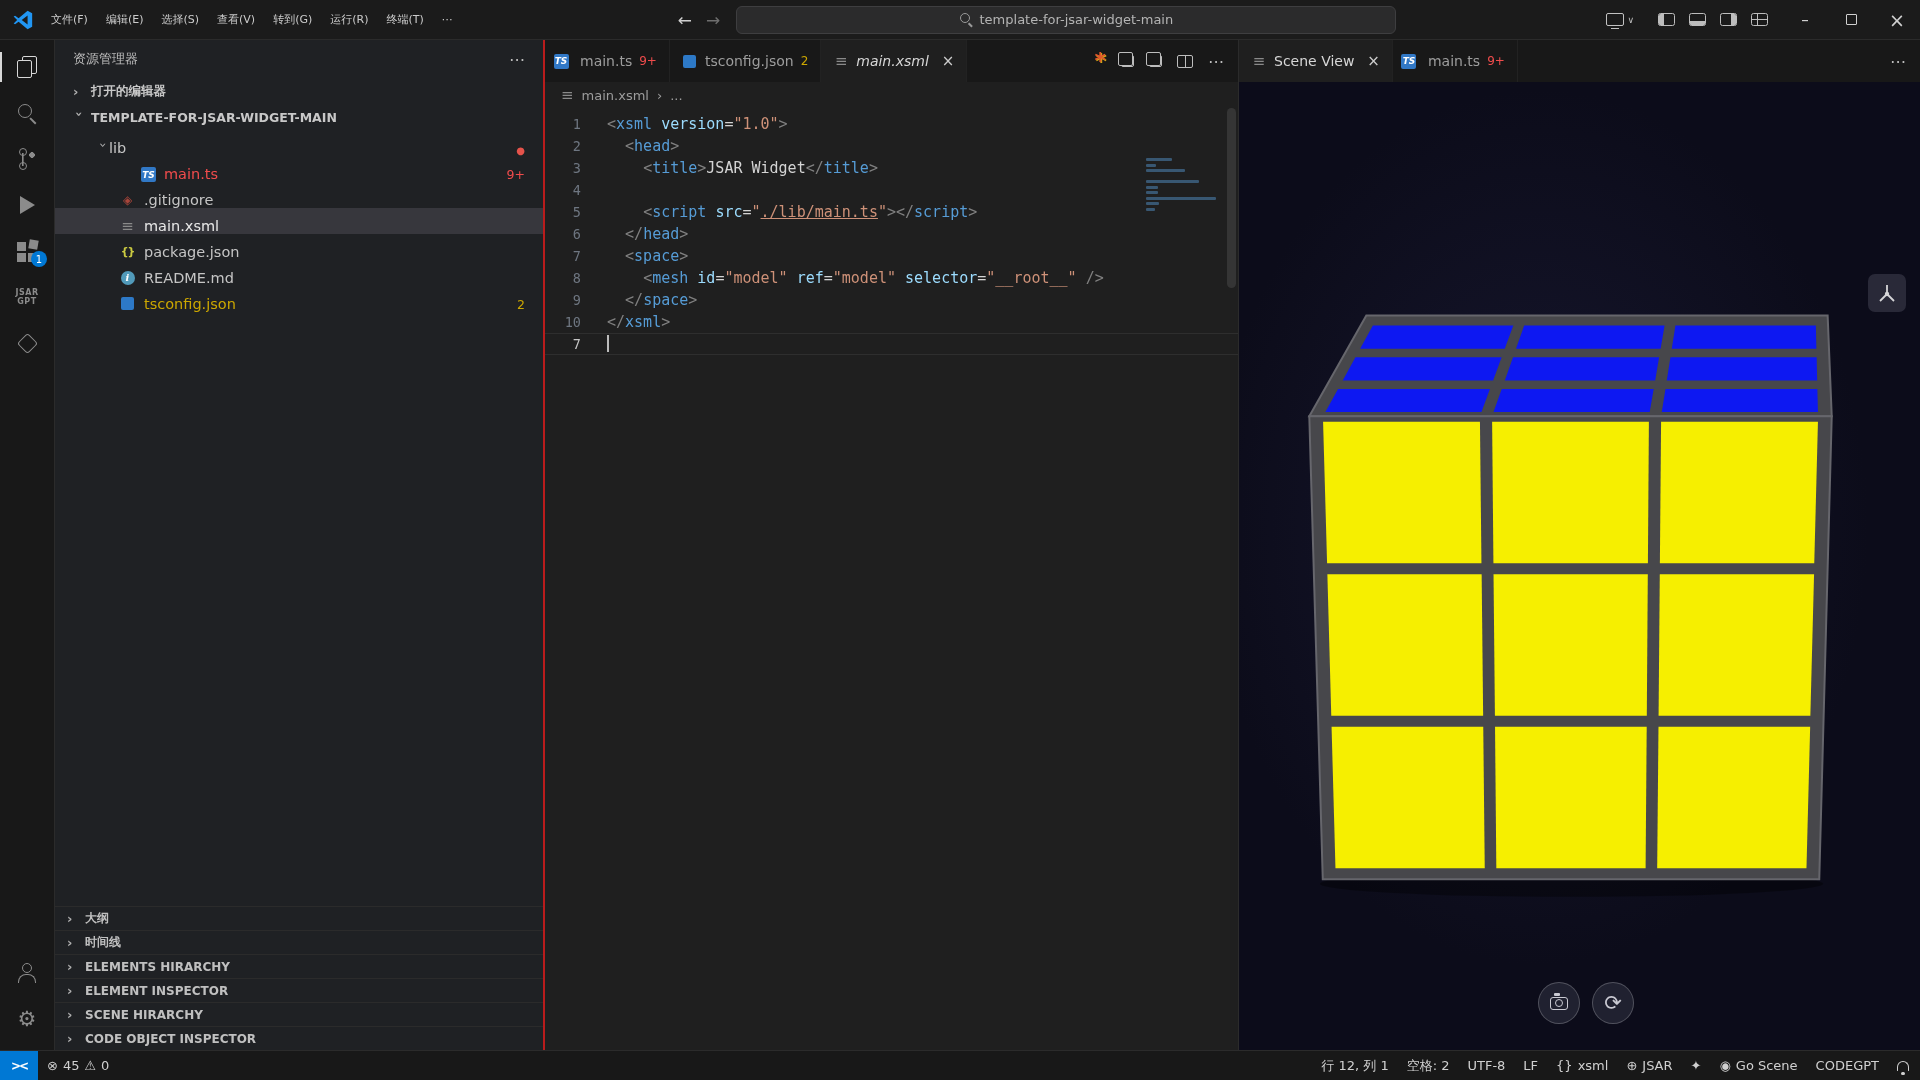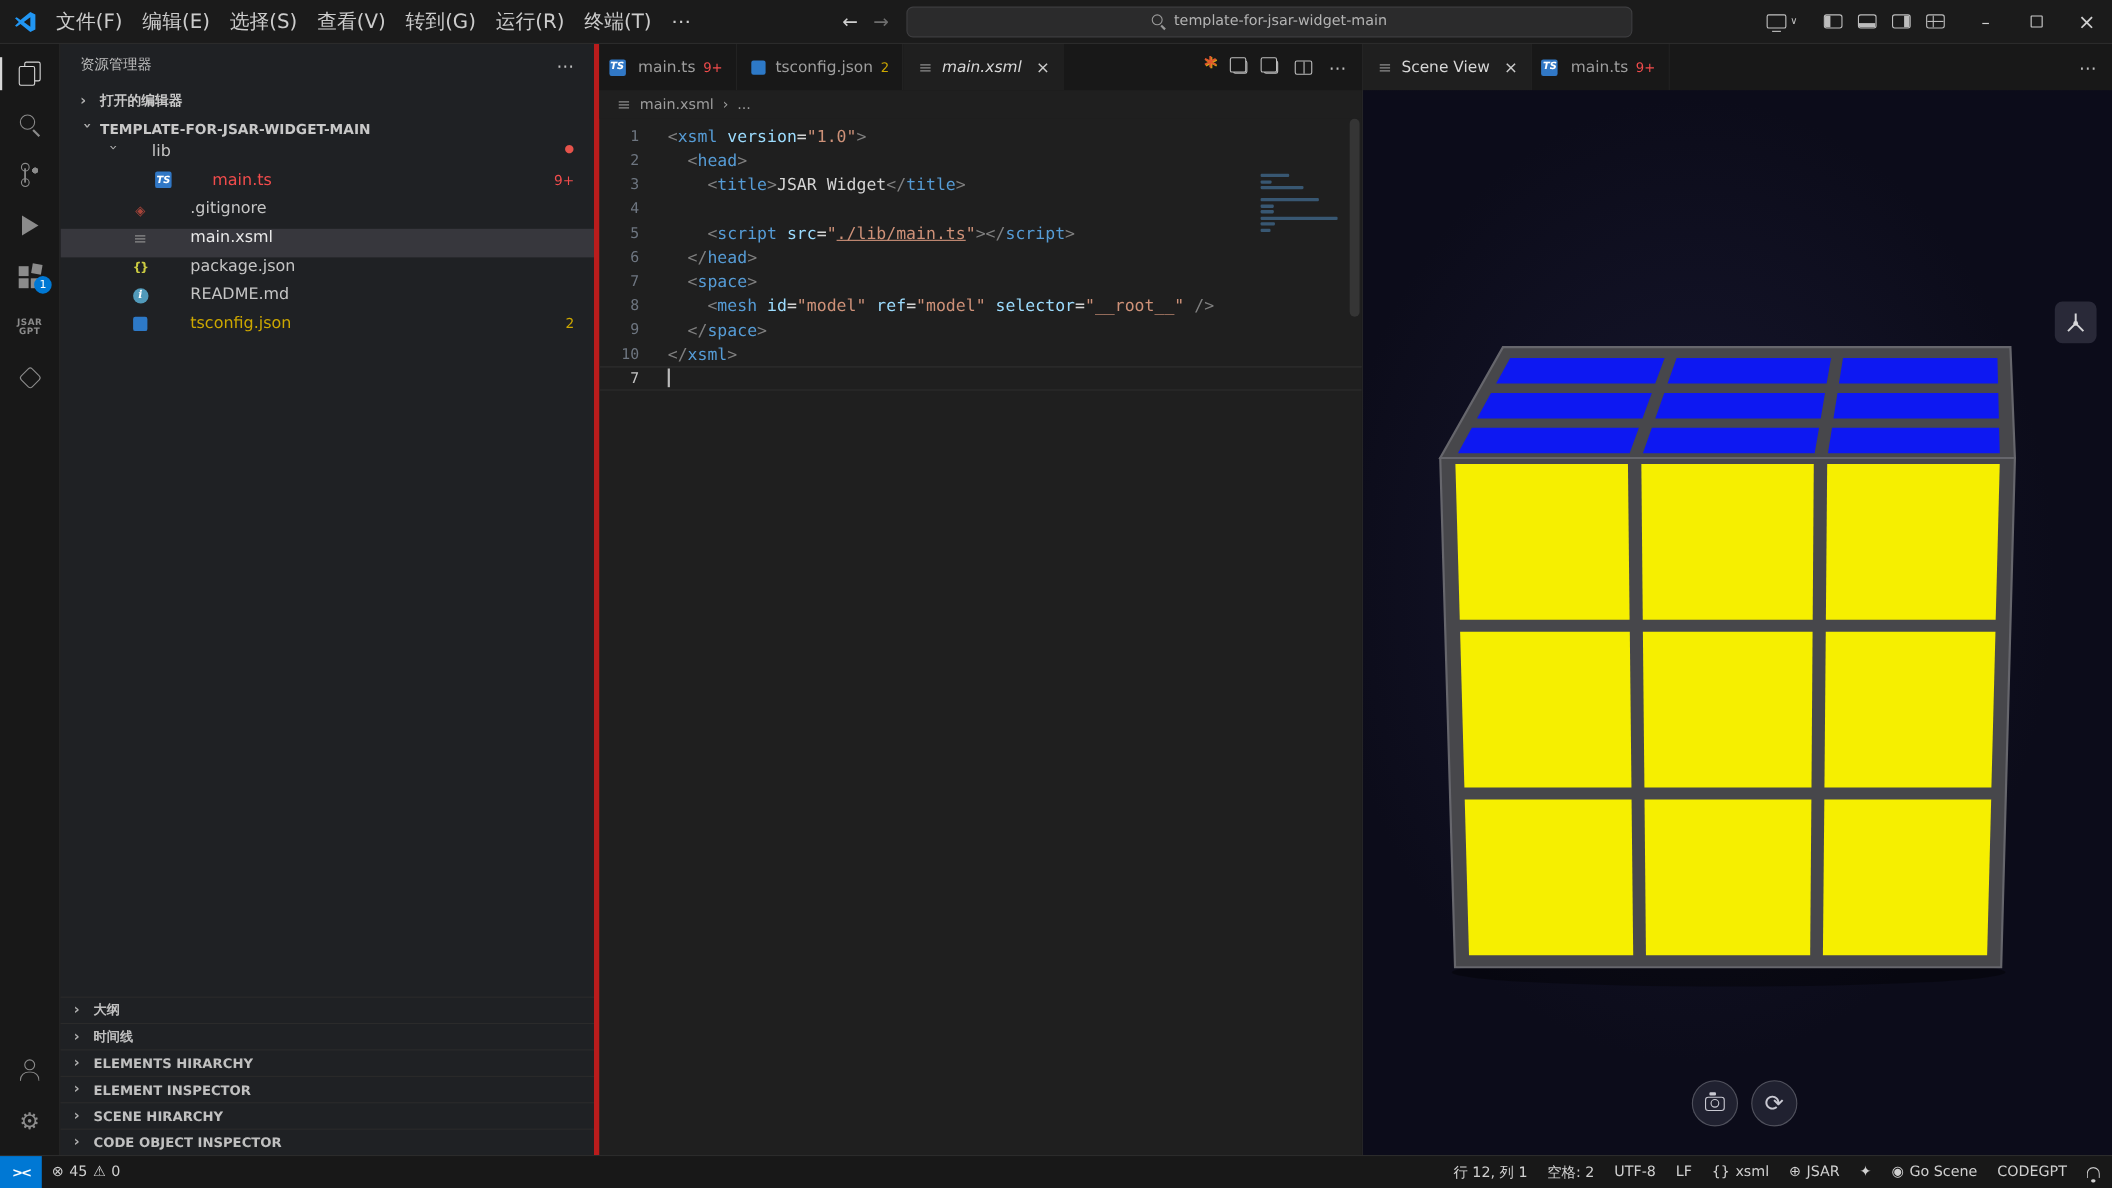--- a/index.html
+++ b/index.html
@@ -4,21 +4,21 @@
 <style>
   * { margin:0; padding:0; box-sizing:border-box; }
   html,body { width:1920px; height:1080px; overflow:hidden; background:#111; }
   body { font-family:"DejaVu Sans", sans-serif; color:#cccccc; font-size:13px; }
   .app { width:1920px; height:1080px; display:flex; flex-direction:column; background:#1f1f1f; }
 
   
   .titlebar { height:40px; background:#1b1b1b; border-bottom:1px solid #2b2b2b; display:flex; align-items:center; padding:0 0 0 10px; flex:0 0 auto; }
   .logo { width:26px; height:26px; display:flex; align-items:center; justify-content:center; margin-right:6px; }
   .menus { display:flex; align-items:center; }
-  .menu { padding:0 9px; height:26px; line-height:26px; border-radius:5px; color:#cccccc; font-size:18px; cursor:default; white-space:nowrap; }
+  .menu { padding:0 9px; height:26px; line-height:26px; border-radius:5px; color:#cccccc; font-size:11px; cursor:default; white-space:nowrap; }
   .grow { flex:1 1 auto; }
   .nav-arrows { display:flex; align-items:center; gap:14px; margin:0 16px; font-size:17px; color:#cfcfcf; }
   .nav-arrows .fwd { color:#6e6e6e; }
   .searchbox { width:660px; height:28px; background:#2b2b2c; border:1px solid #3e3e40; border-radius:6px; display:flex; align-items:center; justify-content:center; gap:7px; color:#b4b4b4; font-size:13px; }
   .mag { width:13px; height:13px; position:relative; display:inline-block; }
   .mag::before { content:""; position:absolute; left:0; top:0; width:8px; height:8px; border:1.6px solid #9a9a9a; border-radius:50%; }
   .mag::after { content:""; position:absolute; right:0; bottom:0; width:5px; height:1.6px; background:#9a9a9a; transform:rotate(45deg); }
   .tb-right { display:flex; align-items:center; height:100%; }
   .tb-ico { display:flex; align-items:center; gap:3px; padding:0 10px; height:100%; }
   .ic-screen { width:18px; height:13px; border:1.4px solid #c2c2c2; border-radius:2px; position:relative; }
@@ -63,28 +63,28 @@
   .ic-ext::after { content:""; position:absolute; right:0; top:-1px; width:9px; height:9px; background:currentColor; transform:rotate(10deg); }
   .ab-badge { position:absolute; right:7px; bottom:7px; min-width:16px; height:16px; border-radius:8px; background:#0078d4; color:#fff; font-size:10px; display:flex; align-items:center; justify-content:center; padding:0 4px; }
   .ic-cgpt { font-size:8px; font-weight:bold; line-height:9px; text-align:center; letter-spacing:.5px; }
   .ic-tri { width:15px; height:15px; border:1.7px solid currentColor; transform:rotate(45deg); border-radius:3px; }
   .ic-user { width:20px; height:20px; position:relative; }
   .ic-user::before { content:""; position:absolute; left:50%; top:0; transform:translateX(-50%); width:8px; height:8px; border:1.7px solid currentColor; border-radius:50%; }
   .ic-user::after { content:""; position:absolute; left:50%; bottom:0; transform:translateX(-50%); width:16px; height:8px; border:1.7px solid currentColor; border-bottom:none; border-radius:8px 8px 0 0; }
   .ic-gear { font-size:21px; line-height:1; }
 
   
-  .sidebar { width:490px; background:#1f2124; border-right:5px solid #b91c1c; display:flex; flex-direction:column; flex:0 0 auto; font-size:14px; }
+  .sidebar { width:490px; background:#1f2124; border-right:2px solid #b91c1c; display:flex; flex-direction:column; flex:0 0 auto; font-size:14px; }
   .sb-head { height:38px; display:flex; align-items:center; padding:0 18px; color:#bdbdbd; font-size:13px; flex:0 0 auto; }
   .sb-head .more { margin-left:auto; color:#bdbdbd; font-size:16px; }
   .sb-sec-row { height:26px; display:flex; align-items:center; padding-left:18px; gap:6px; font-weight:bold; font-size:12.5px; color:#c8c8c8; flex:0 0 auto; }
   .chev { font-size:13px; color:#b0b0b0; display:inline-block; width:12px; }
   .chev.down { transform:rotate(90deg); }
   .tree { flex:1 1 auto; overflow:hidden; }
-  .trow { height:26px; display:flex; align-items:flex-start; padding-left:64px; color:#c5c5c5; font-size:14.5px; position:relative;gap:29px; }
+  .trow { height:26px; display:flex; align-items:flex-end; padding-left:64px; color:#c5c5c5; font-size:14.5px; position:relative; }
   .trow.folder { padding-left:42px; }
   .trow.child { padding-left:86px; }
   .trow.selected { background:#37373d; color:#e8e8e8; }
   .trow .fname { white-space:nowrap; }
   .trow.err .fname { color:#f14c4c; }
   .trow.warn .fname { color:#cca700; }
   .ficon { width:17px; height:17px; margin-right:8px; display:flex; align-items:center; justify-content:center; flex:0 0 auto; font-size:13px; }
   .ic-ts { background:#3178c6; border-radius:2px; color:#fff; font-size:9px; font-weight:bold; width:15px; height:15px;font-style:italic; }
   .ic-xsml { color:#8a8a8a; font-size:15px; }
   .ic-gitf { color:#a8453a; font-size:12px; }

